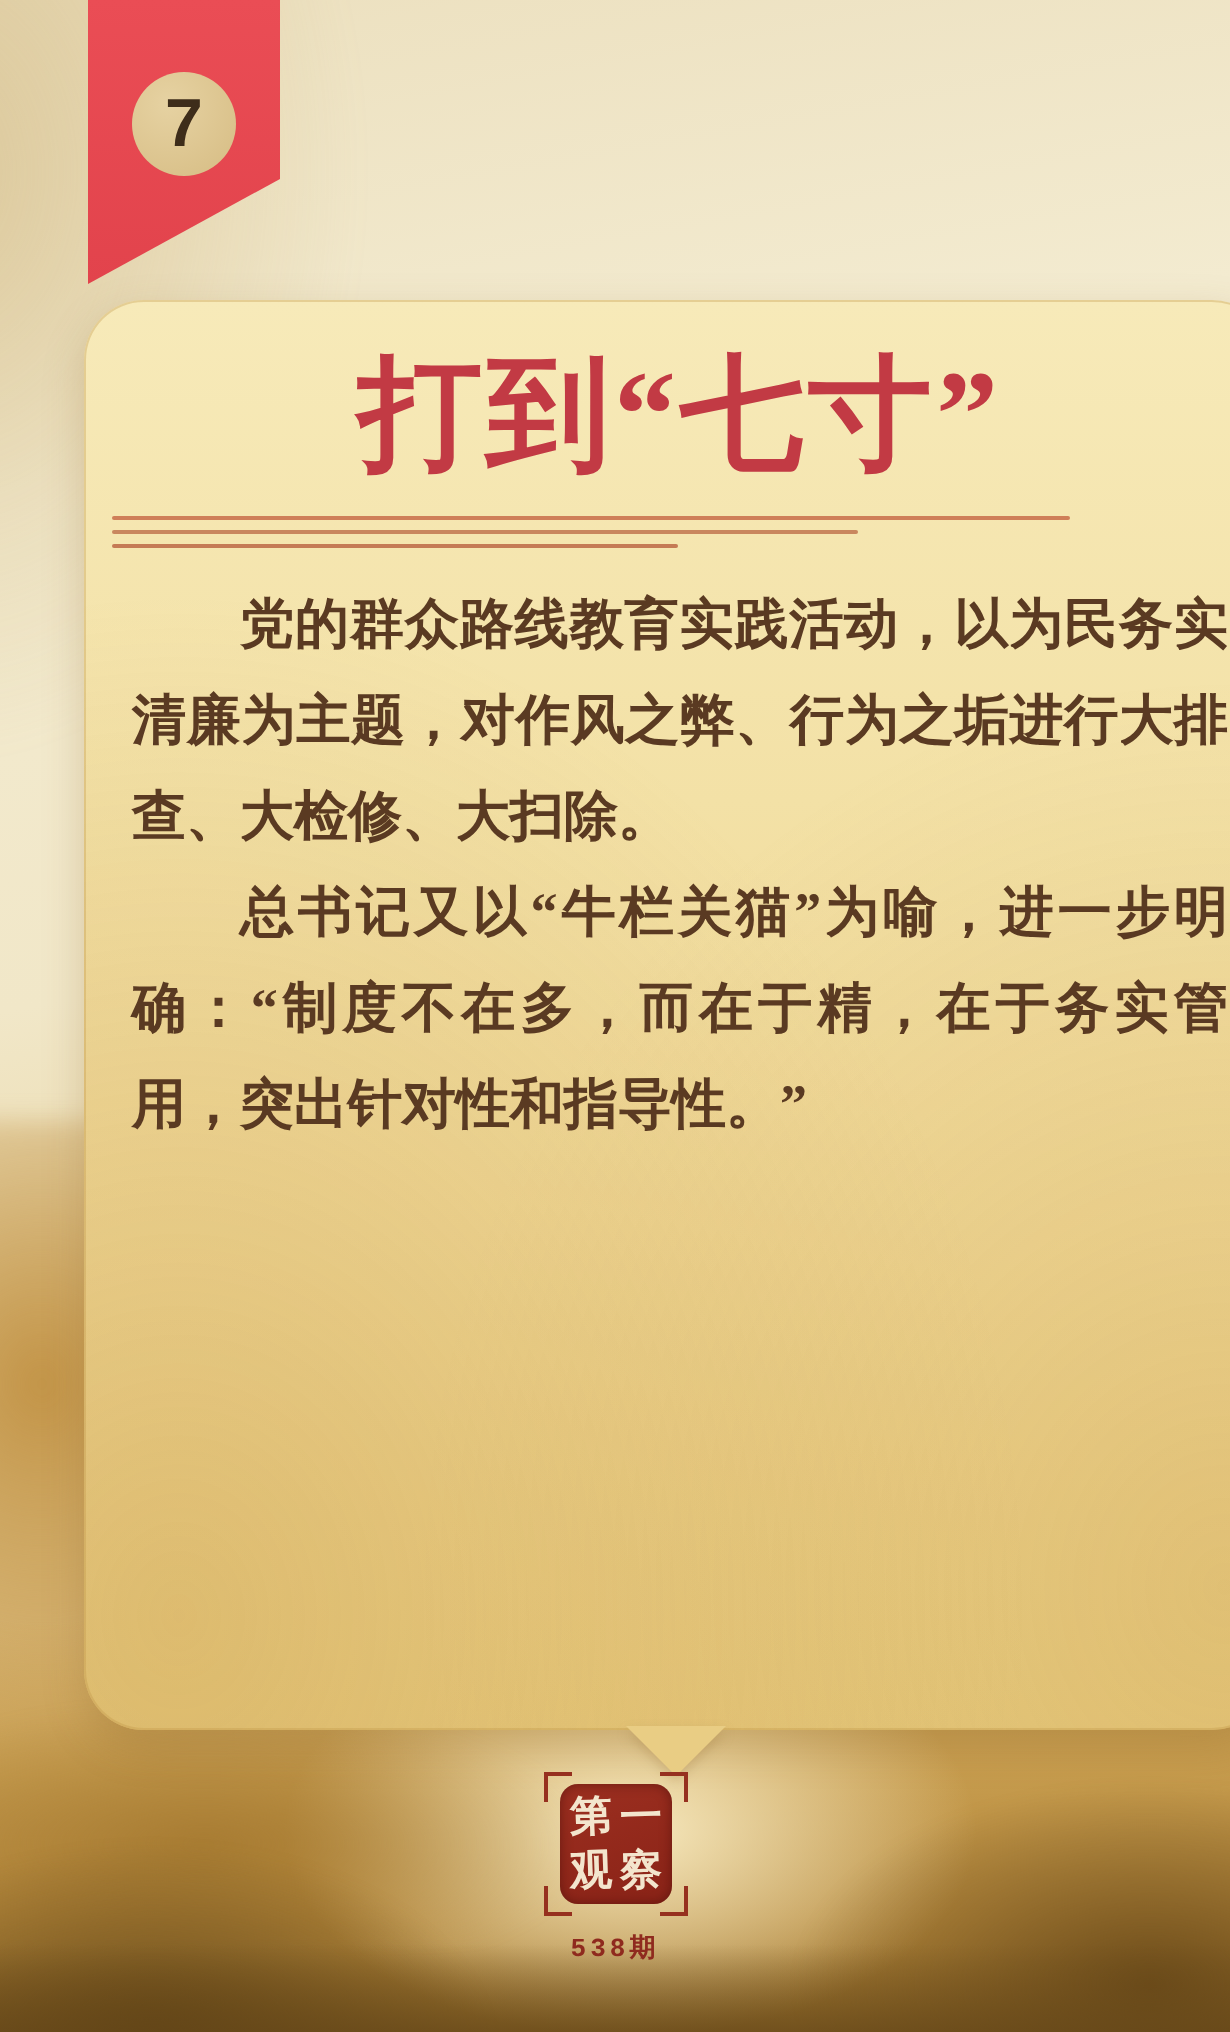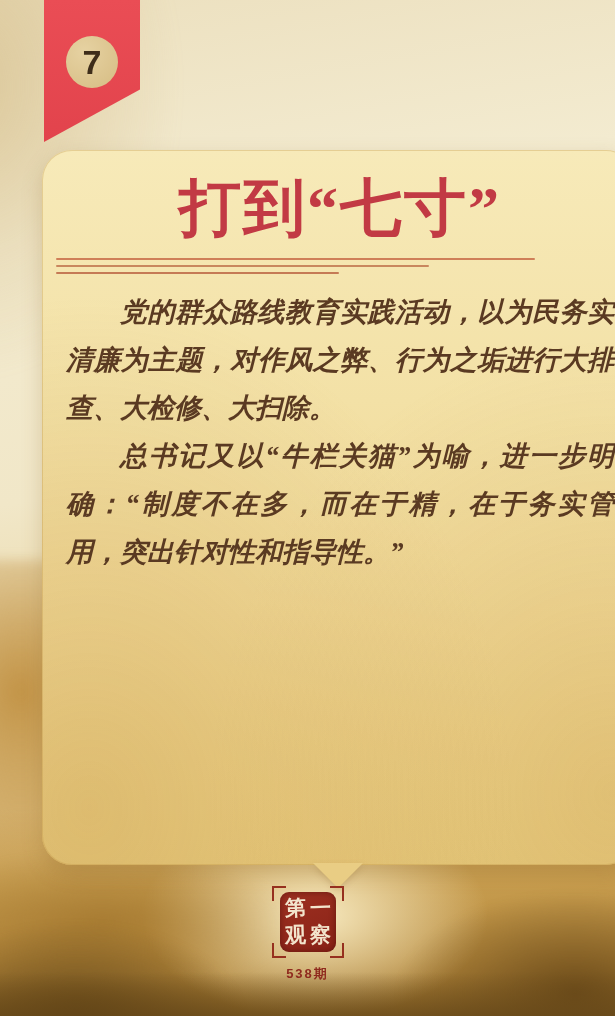--- a/index.html
+++ b/index.html
@@ -77,21 +77,21 @@
   .title{
     margin:0;padding-top:2px;text-align:center;
     font-size:62px;line-height:76px;font-weight:bold;letter-spacing:2px;
     color:#c23a44;
   }
   .rules{margin:12px 0 0 -10px;}
   .rule{height:2px;background:#cf7f58;margin-bottom:5px;border-radius:1px;}
   .rule-1{width:479px;}
   .rule-2{width:373px;background:#c9875e;}
   .rule-3{width:283px;background:#c57a55;}
-  .body-text{margin-top:14px;font-style:italic;}
+  .body-text{margin-top:14px;}
   .body-text p{
     margin:0;text-indent:2em;text-align:justify;
     font-size:27px;line-height:48px;font-weight:bold;
     color:#5a3a22;
   }
   
   .seal-block{position:absolute;left:0;top:886px;width:615px;z-index:6;text-align:center;}
   .seal-frame{
     position:relative;display:inline-block;padding:6px 8px;
   }
@@ -107,21 +107,21 @@
     display:grid;grid-template-columns:1fr 1fr;grid-template-rows:1fr 1fr;
     align-items:center;justify-items:center;
     padding:3px;box-sizing:border-box;
   }
   .seal span{
     color:#f3e5cd;font-size:21px;font-weight:bold;line-height:1;
     transform:rotate(-2deg);
   }
   .issue-label{
     margin-top:7px;
-    font-family:Liberation Sans, sans-serif;
+    font-family:Liberation Mono, monospace;
     font-size:13px;font-weight:bold;letter-spacing:2px;color:#8f2a1e;
   }
 </style>
 </head>
 <body>
 
 <div class="page">
 
   <div class="layer wash-topleft"></div>
   <div class="layer wash-left"></div>

